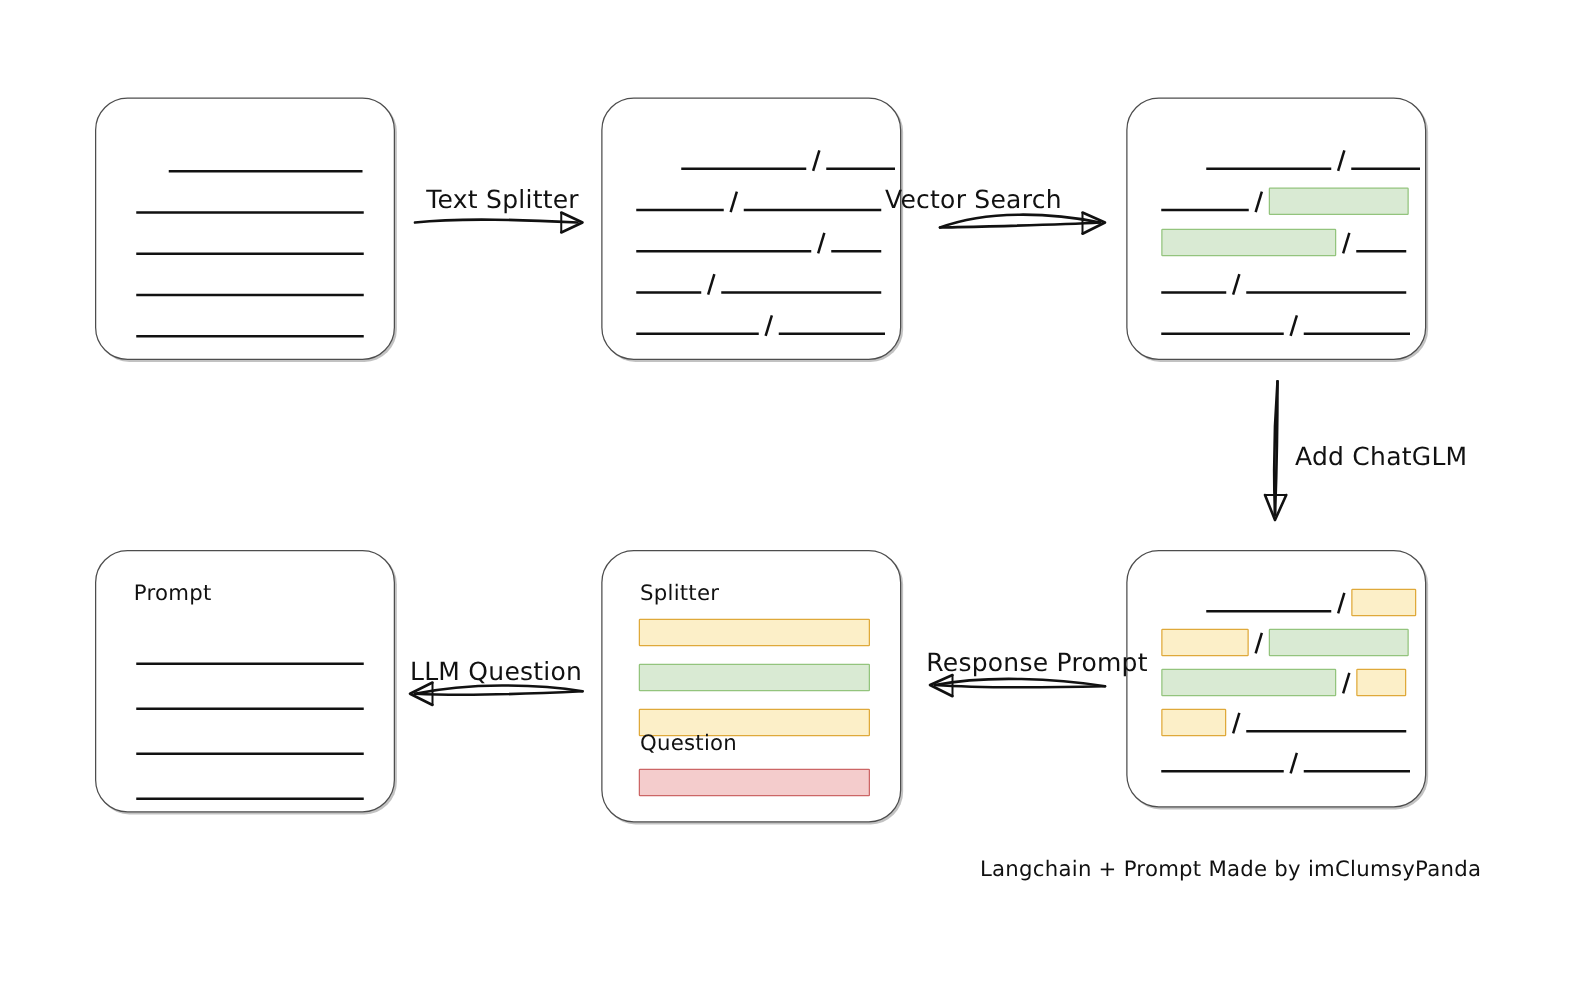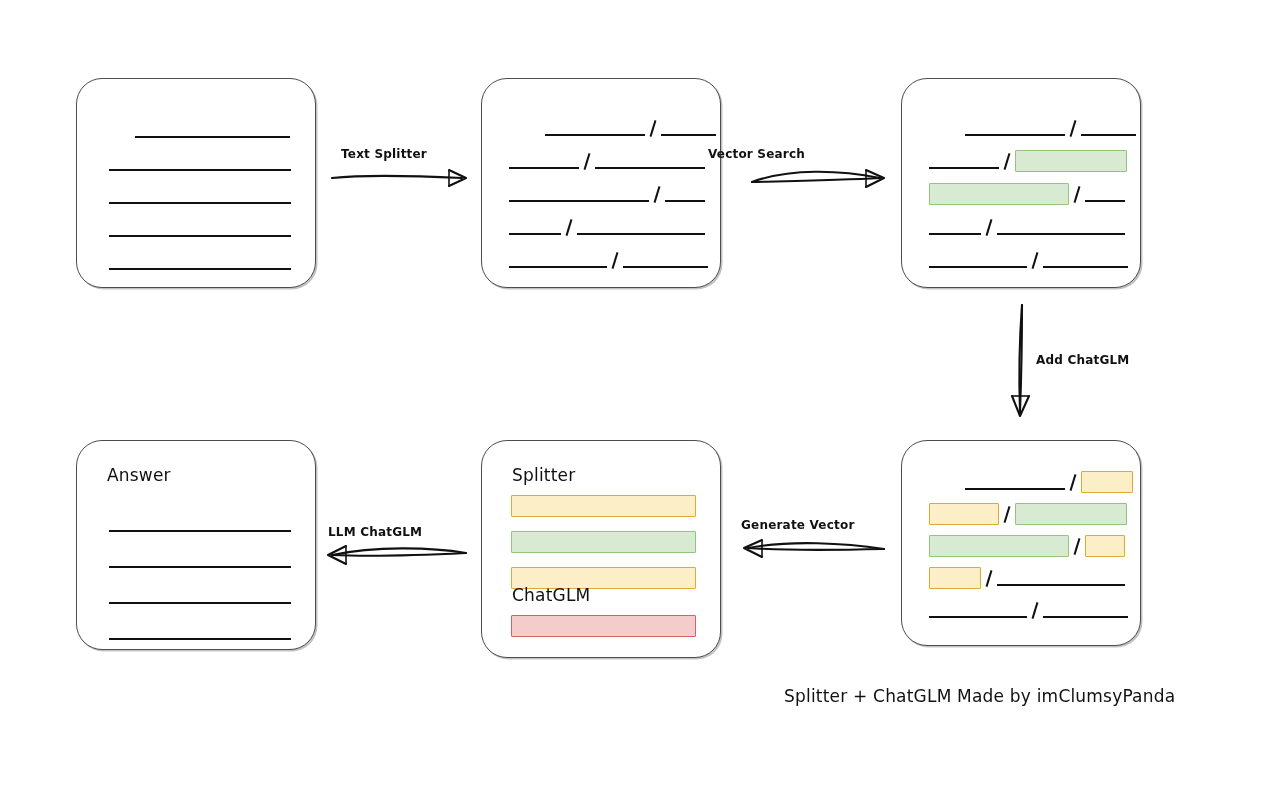--- a/index.html
+++ b/index.html
@@ -83,25 +83,24 @@
     font-size: 17px;
     color: #111111;
     letter-spacing: 0.2px;
     white-space: nowrap;
   }
 
   
   .arrow-label {
     position: absolute;
     font-family: "DejaVu Sans", sans-serif;
-    font-size: 12px;
+    font-size: 20px;
     color: #111111;
     white-space: nowrap;
     letter-spacing: 0.2px;
-    font-weight: bold;
   }
 
   
   .footer-credit {
     position: absolute;
     font-family: "DejaVu Sans", sans-serif;
     font-size: 17px;
     color: #111111;
     white-space: nowrap;
     letter-spacing: 0.2px;
@@ -194,21 +193,21 @@
         </div>
         <div class="row" style="top: 170px; left: 0px;">
           <span class="seg" style="width: 98px; margin-left: 27px;"></span>
           <span class="slash"></span>
           <span class="seg" style="width: 85px;"></span>
         </div>
       </div>
   </div>
 
   <div class="card" style="left:76px; top:440px; width:240px; height:210px;">
-    <div class="card-label" style="left:30px; top:24px;">Answer</div>
+    <div class="card-label" style="left:30px; top:24px;">Prompt</div>
     <div class="card-inner">
         <div class="row" style="top: 72px; left: 0px;">
           <span class="seg" style="width: 182px; margin-left: 32px;"></span>
         </div>
         <div class="row" style="top: 108px; left: 0px;">
           <span class="seg" style="width: 182px; margin-left: 32px;"></span>
         </div>
         <div class="row" style="top: 144px; left: 0px;">
           <span class="seg" style="width: 182px; margin-left: 32px;"></span>
         </div>
@@ -218,21 +217,21 @@
       </div>
   </div>
 
   <div class="card" style="left:481px; top:440px; width:240px; height:218px;">
     <div class="card-label" style="left:30px; top:24px;">Splitter</div>
     <div id="knowledge-chips" style="position:absolute; left:29px; top:54px;">
         <div class="chip yellow" style="width: 185px; margin-bottom: 14px;"></div>
         <div class="chip green" style="width: 185px; margin-bottom: 14px;"></div>
         <div class="chip yellow" style="width: 185px; margin-bottom: 14px;"></div>
       </div>
-    <div class="card-label" style="left:30px; top:144px;">ChatGLM</div>
+    <div class="card-label" style="left:30px; top:144px;">Question</div>
     <div id="question-chips" style="position:absolute; left:29px; top:174px;">
         <div class="chip red" style="width: 185px; margin-bottom: 14px;"></div>
       </div>
   </div>
 
   <div class="card" style="left:901px; top:440px; width:240px; height:206px;">
     <div class="card-inner">
         <div class="row" style="top: 30px; left: 0px;">
           <span class="seg" style="width: 100px; margin-left: 63px;"></span>
           <span class="slash"></span>
@@ -294,18 +293,18 @@
       <path d="M466,553 C430,547 375,546 332,555" fill="none" stroke="#111111" stroke-width="2.1" stroke-linecap="round"></path>
       <path d="M466,553 C425,555 375,557 332,555" fill="none" stroke="#111111" stroke-width="2.1" stroke-linecap="round"></path>
       <path d="M346,546 L328,555 L346,564" fill="none" stroke="#111111" stroke-width="2.1" stroke-linejoin="round" stroke-linecap="round"></path>
       <path d="M346,546 L346,564" fill="none" stroke="#111111" stroke-width="1.6"></path>
     </g>
   </svg>
 
   <div class="arrow-label" style="left:341px; top:147px;">Text Splitter</div>
   <div class="arrow-label" style="left:708px; top:147px;">Vector Search</div>
   <div class="arrow-label" style="left:1036px; top:353px;">Add ChatGLM</div>
-  <div class="arrow-label" style="left:741px; top:518px;">Generate Vector</div>
-  <div class="arrow-label" style="left:328px; top:525px;">LLM ChatGLM</div>
-
-  <div class="footer-credit" style="left:784px; top:686px;">Splitter + ChatGLM Made by imClumsyPanda</div>
+  <div class="arrow-label" style="left:741px; top:518px;">Response Prompt</div>
+  <div class="arrow-label" style="left:328px; top:525px;">LLM Question</div>
+
+  <div class="footer-credit" style="left:784px; top:686px;">Langchain + Prompt Made by imClumsyPanda</div>
 
 </div>
 
 </body></html>

